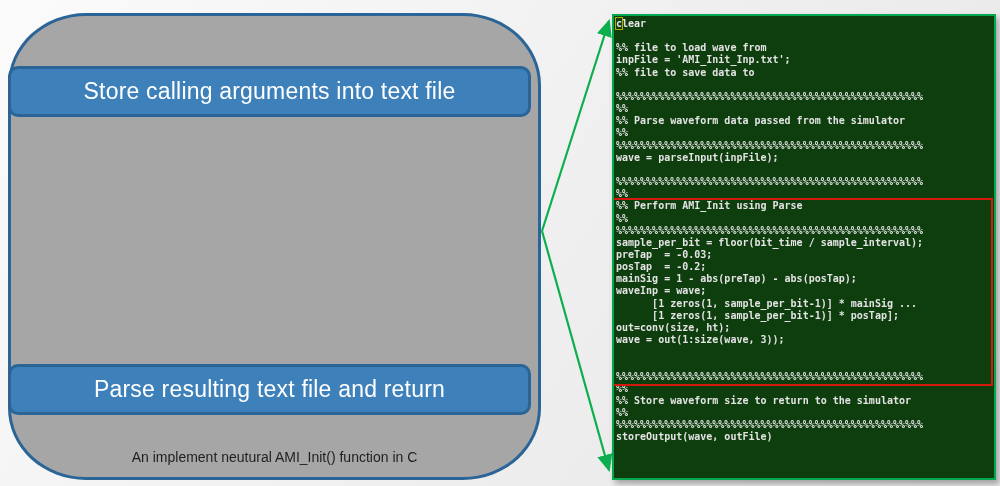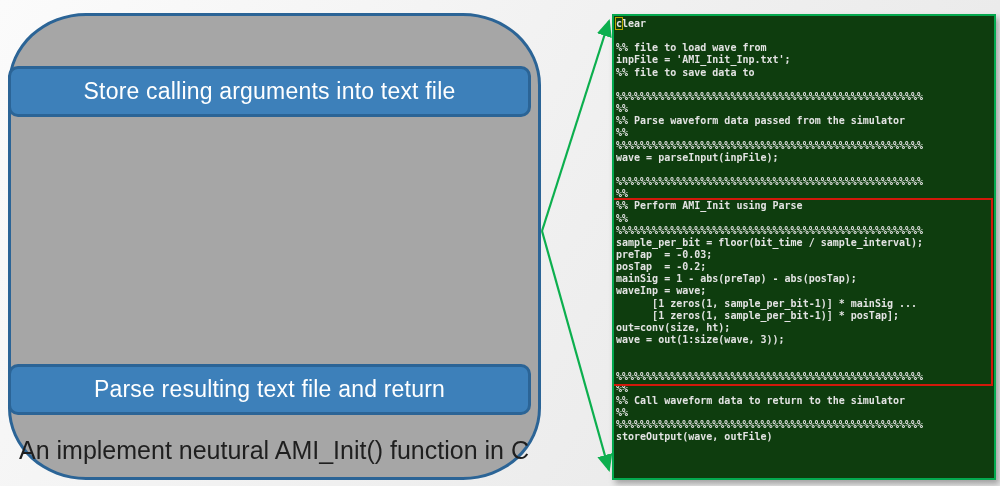--- a/index.html
+++ b/index.html
@@ -23,21 +23,21 @@
     box-sizing:border-box;border:3px solid #2b6496;border-radius:10px;
     display:flex;align-items:center;justify-content:center;
     color:#ffffff;font-size:23px;letter-spacing:.2px;
     z-index:2;
   }
   .bar-1{top:66px;}
   .bar-2{top:207px;}
   .bar-3{top:364px;}
   .flow-caption{
     position:absolute;left:8px;right:8px;bottom:12px;top:auto;
-    color:#1f1f1f;font-size:25px;z-index:2;
+    text-align:center;color:#1f1f1f;font-size:14px;z-index:2;
   }
 
   
   .connector-svg{position:absolute;left:0;top:0;width:1000px;height:486px;pointer-events:none;z-index:6;}
 
   
   .code-panel{
     position:absolute;left:612px;top:14px;width:384px;height:466px;
     box-sizing:border-box;border:2px solid #04a94f;
     background:#0e3d0e;color:#e3e3e3;
@@ -108,21 +108,21 @@
         <div class="code-line">mainSig = 1 - abs(preTap) - abs(posTap);</div>
         <div class="code-line">waveInp = wave;</div>
         <div class="code-line">      [1 zeros(1, sample_per_bit-1)] * mainSig ...</div>
         <div class="code-line">      [1 zeros(1, sample_per_bit-1)] * posTap];</div>
         <div class="code-line">out=conv(size, ht);</div>
         <div class="code-line">wave = out(1:size(wave, 3));</div>
         <div class="code-line"> </div>
         <div class="code-line"> </div>
         <div class="code-line">%%%%%%%%%%%%%%%%%%%%%%%%%%%%%%%%%%%%%%%%%%%%%%%%%%%</div>
         <div class="code-line">%%</div>
-        <div class="code-line">%% Call waveform data to return to the simulator</div>
+        <div class="code-line">%% Store waveform size to return to the simulator</div>
         <div class="code-line">%%</div>
         <div class="code-line">%%%%%%%%%%%%%%%%%%%%%%%%%%%%%%%%%%%%%%%%%%%%%%%%%%%</div>
         <div class="code-line">storeOutput(wave, outFile)</div>
       </div>
     <div class="red-box" style="border-color: rgb(210, 25, 11); top: 181.55px; height: 188.55px;"></div>
   </div>
 
 </div>
 
 </body></html>

